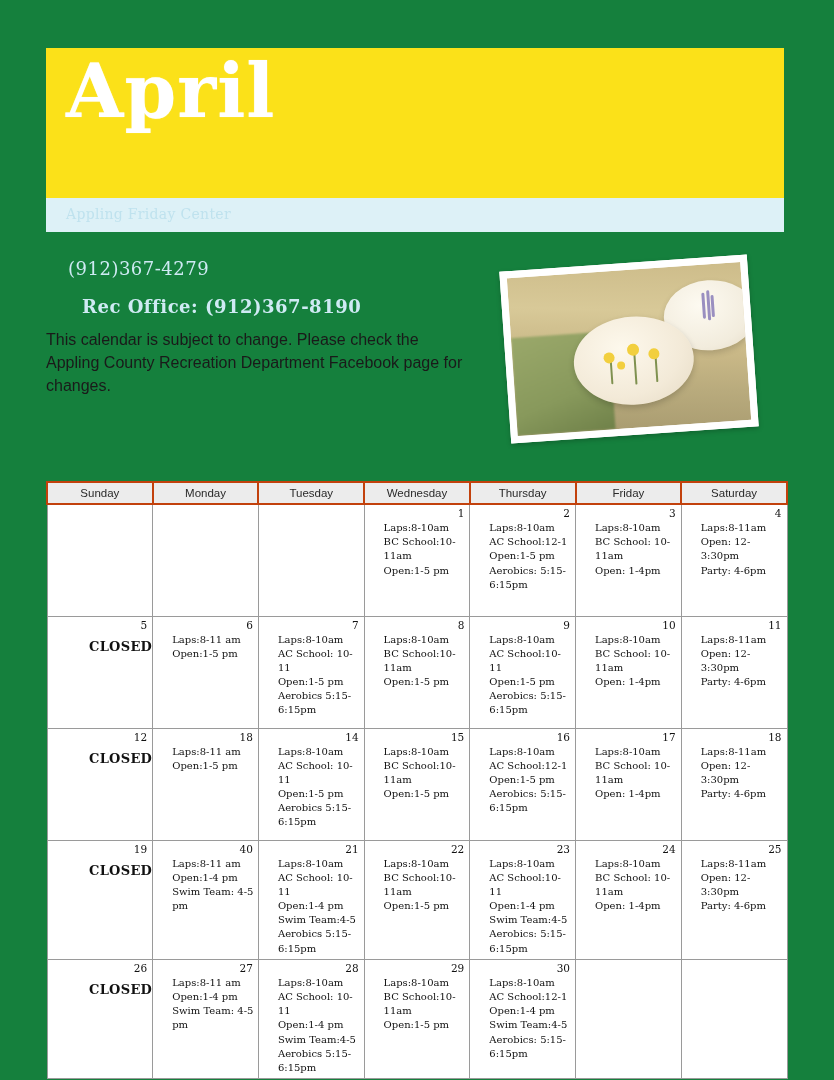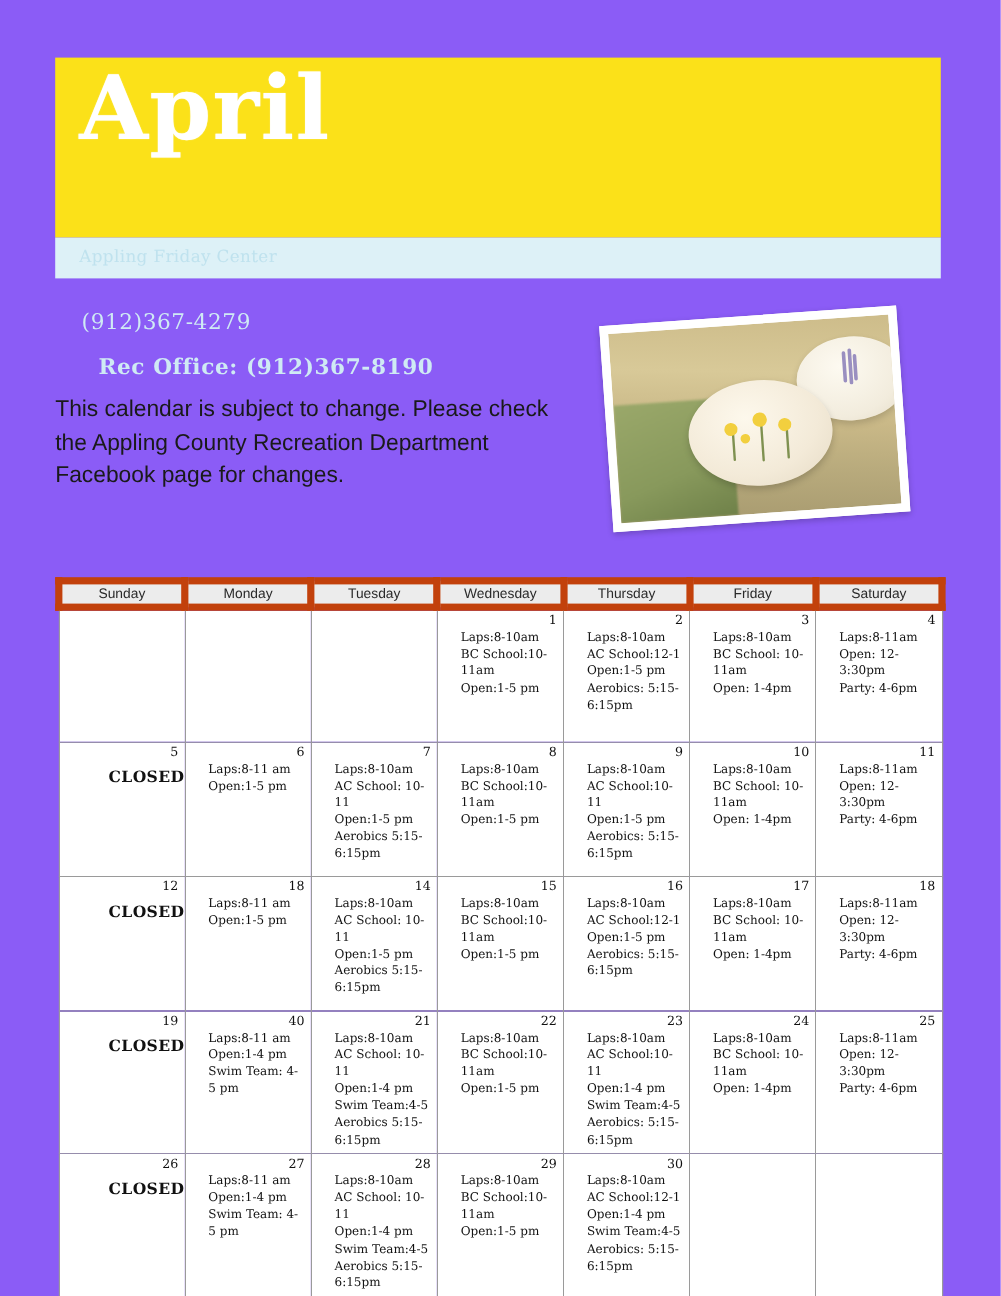--- a/index.html
+++ b/index.html
@@ -8,21 +8,21 @@
     padding: 0;
     width: 834px;
     height: 1080px;
     background: #ffffff;
     font-family: "Liberation Sans", sans-serif;
   }
   .page {
     position: relative;
     width: 834px;
     height: 1080px;
-    background: #8b5cf6;
+    background: #15803d;
     overflow: hidden;
   }
 
   
   .banner {
     position: absolute;
     left: 46px;
     top: 48px;
     width: 738px;
     height: 150px;
@@ -87,21 +87,21 @@
     font-weight: bold;
     font-size: 18px;
     color: #cfeaf4;
     letter-spacing: 0.5px;
   }
   .notice {
     position: absolute;
     left: 46px;
     top: 328px;
     width: 420px;
-    font-size: 19px;
+    font-size: 16px;
     line-height: 1.45;
     color: #1a1a1a;
   }
 
   
   .photo {
     position: absolute;
     left: 505px;
     top: 263px;
     width: 248px;
@@ -154,21 +154,21 @@
     position: absolute;
     left: 46px;
     top: 481px;
     width: 742px;
     border-collapse: collapse;
     table-layout: fixed;
   }
   .cal th {
     height: 22px;
     background: #ececec;
-    border: 6px solid #c2410c;
+    border: 2px solid #c2410c;
     font-weight: normal;
     font-size: 11.5px;
     color: #2a2a2a;
     font-family: "Liberation Sans", sans-serif;
   }
   .cal td {
     border: 1px solid #9a9a9a;
     vertical-align: top;
     height: 112px;
     padding: 0;

